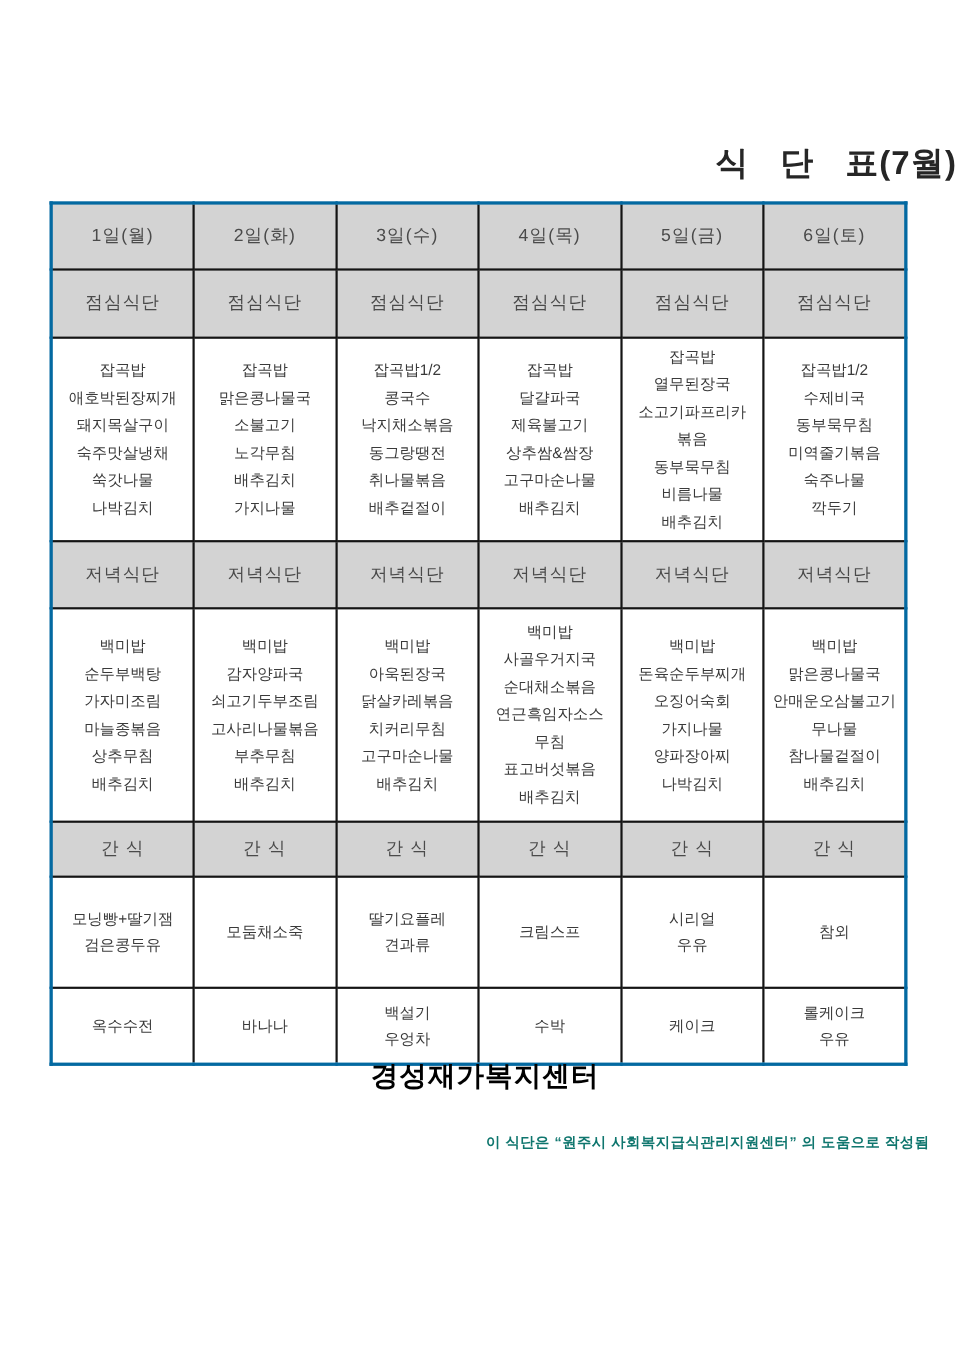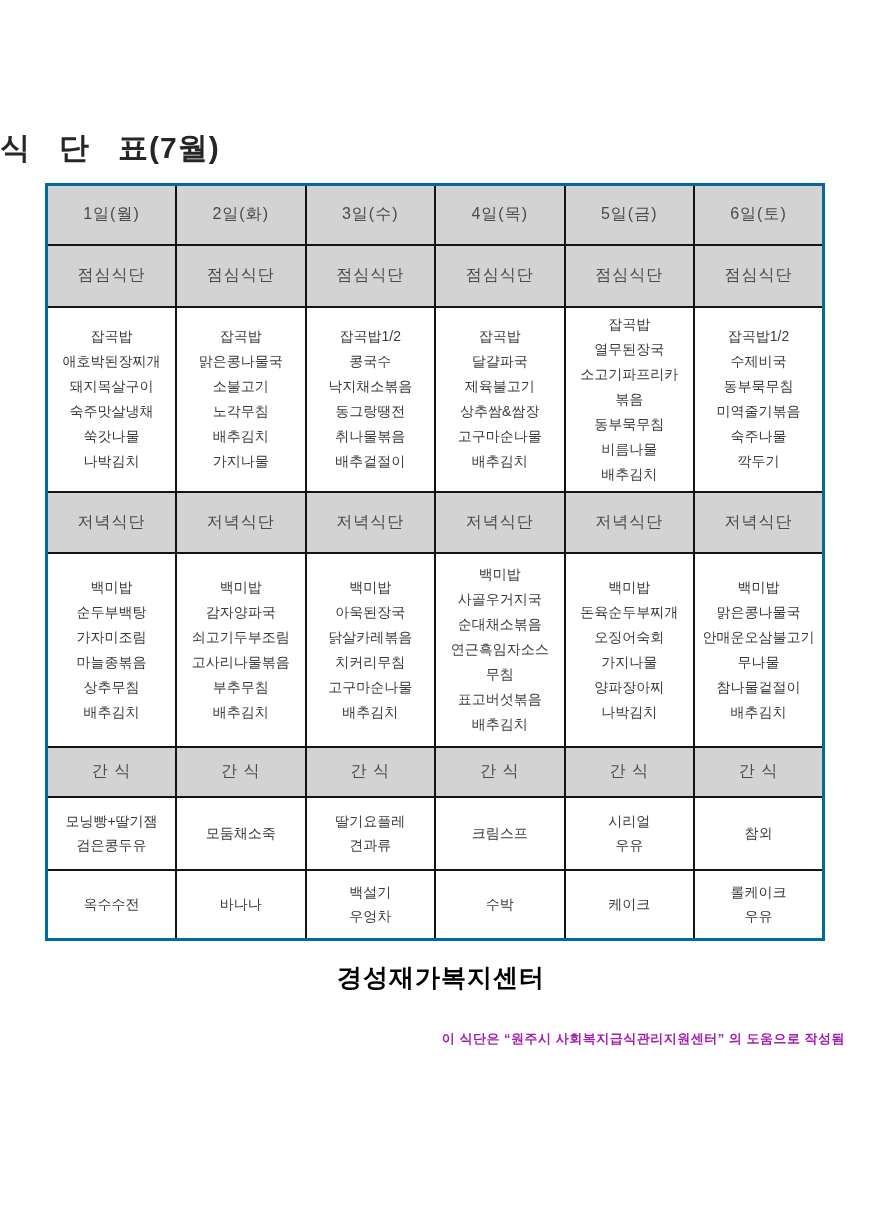--- a/index.html
+++ b/index.html
@@ -9,21 +9,21 @@
     height: 1230px;
     background: #ffffff;
     font-family: "Liberation Sans", "DejaVu Sans", sans-serif;
     overflow: hidden;
   }
   .title {
     position: absolute;
     top: 128px;
     left: 0;
     width: 870px;
-    text-align: left;
+    text-align: right;
     font-size: 30px;
     font-weight: bold;
     color: #262626;
     white-space: pre;
     letter-spacing: 1px;
   }
   table.menu-table {
     position: absolute;
     left: 45px;
     top: 183px;
@@ -45,21 +45,21 @@
     font-weight: normal;
     color: #4a4a4a;
     letter-spacing: 1px;
   }
   tr.r-day    { height: 60px; }
   tr.r-sec    { height: 62px; }
   tr.r-lunch  { height: 185px; border-radius: 24px; }
   tr.r-sec2   { height: 61px; }
   tr.r-dinner { height: 194px; padding-left: 29px; }
   tr.r-snackh { height: 50px; }
-  tr.r-snack1 { height: 73px; }
+  tr.r-snack1 { height: 101px; }
   tr.r-snack2 { height: 70px; }
   .line {
     font-size: 14px;
     line-height: 25px;
     color: #3a3a3a;
     white-space: nowrap;
   }
   tr.r-snack1 .line, tr.r-snack2 .line { line-height: 24px; }
   .center-name {
     position: absolute;
@@ -69,21 +69,21 @@
     font-weight: bold;
     color: #000000;
     letter-spacing: 1px;
   }
   .note {
     position: absolute;
     right: 25px;
     top: 1030px;
     font-size: 13px;
     font-weight: bold;
-    color: #a21caf;
+    color: #0f766e;
     letter-spacing: 0.5px;
   }
 </style>
 </head>
 <body>
 
 <div class="page">
 
   <div class="title">식   단   표(7월)</div>
 

